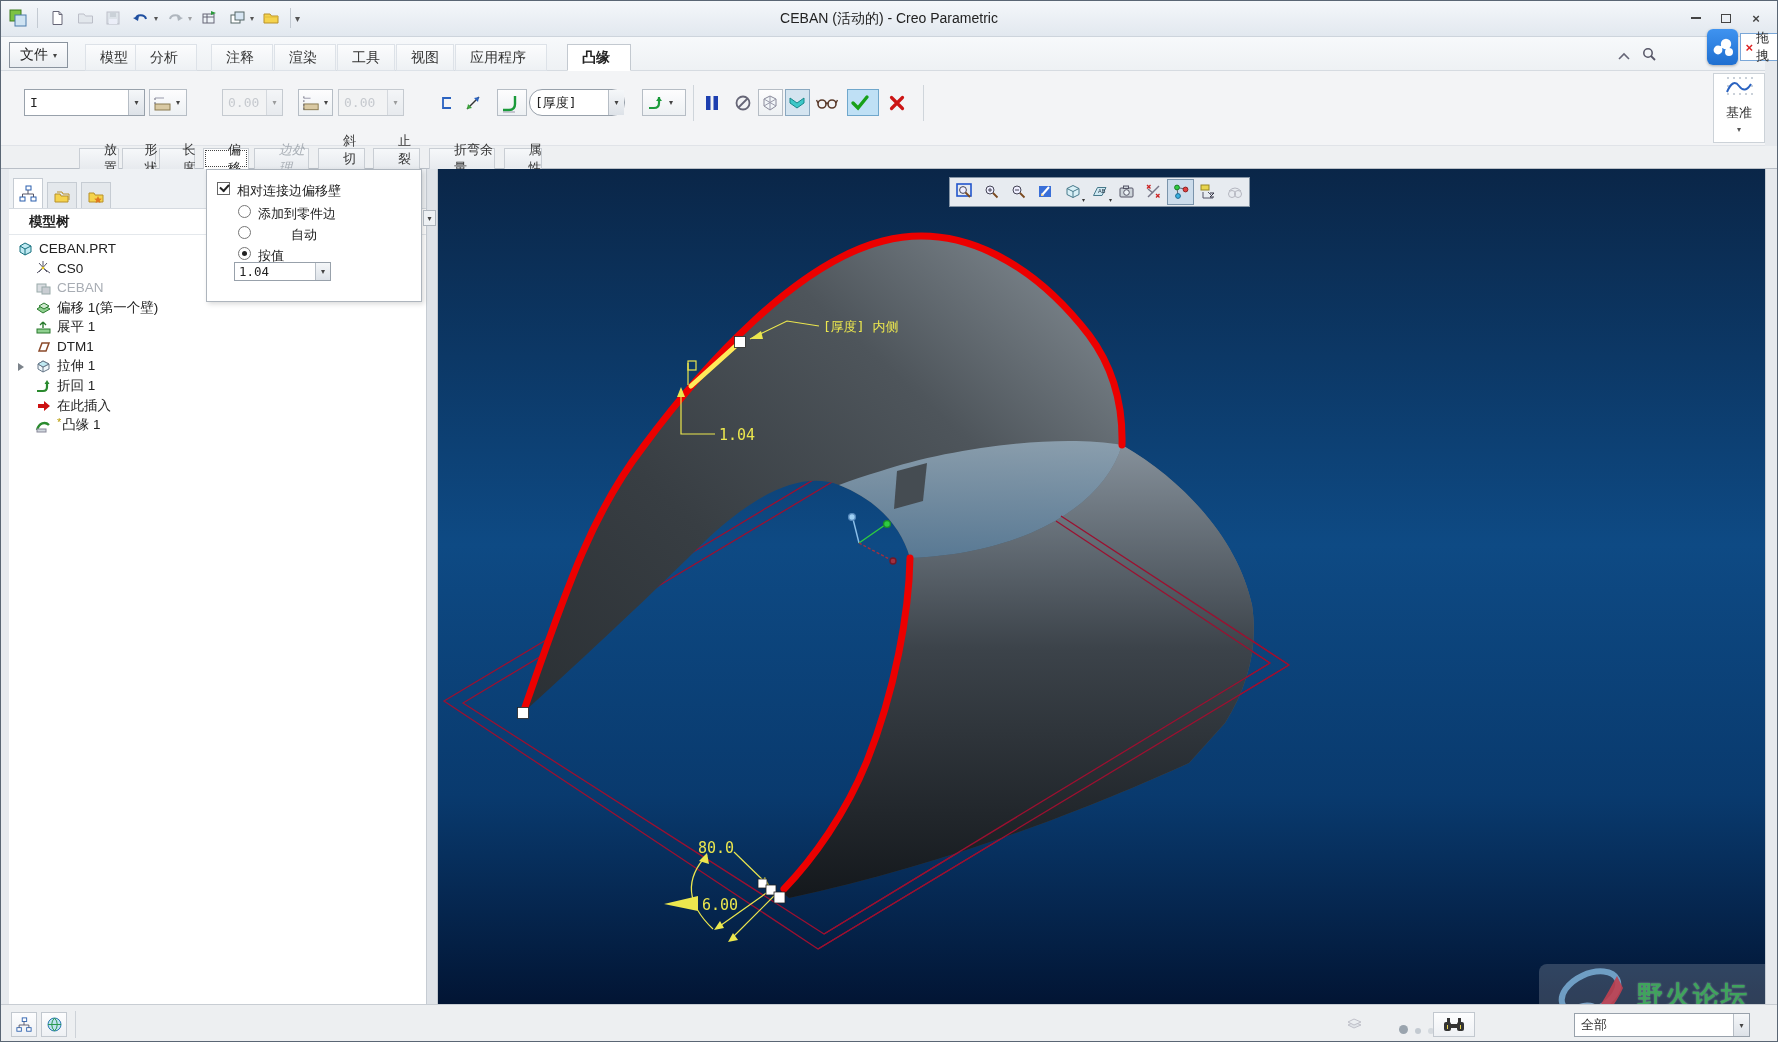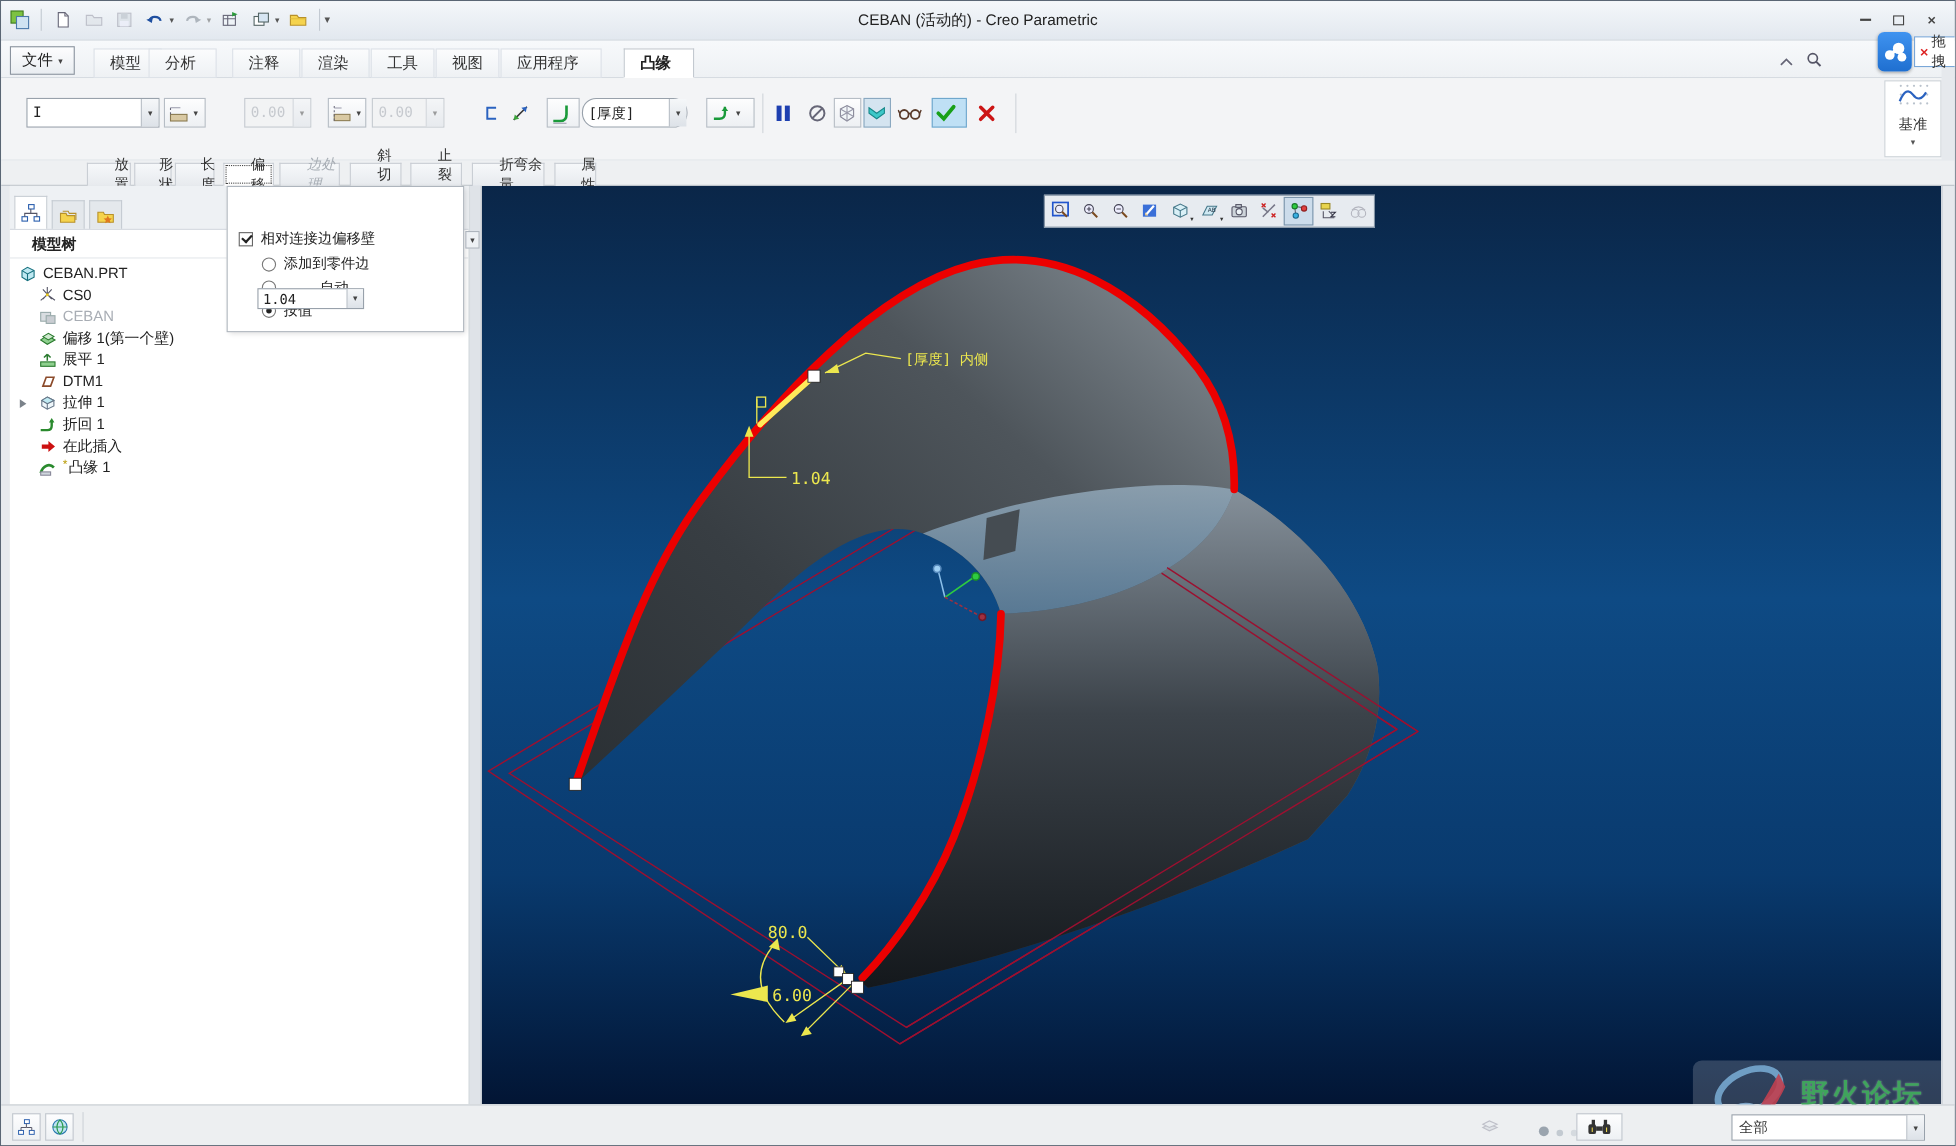--- a/index.html
+++ b/index.html
@@ -65,21 +65,21 @@
   .tree{position:absolute;left:0;top:70px;width:100%;}
   .trow{height:19.6px;display:flex;align-items:center;font-size:13.5px;color:#222;padding-left:26px;position:relative;white-space:nowrap;}
   .trow.root{padding-left:8px;}
   .trow .ti{width:17px;height:16px;margin-right:5px;flex:0 0 auto;}
   .trow.dimmed{color:#a8adb4;}
   .texp{position:absolute;left:9px;top:6px;width:0;height:0;border-left:6px solid #7b828a;border-top:4px solid transparent;border-bottom:4px solid transparent;}
   .star{color:#b89a00;font-size:11px;margin-right:1px;transform:translateY(-3px);display:inline-block;}
 
   
   .opanel{position:absolute;left:205px;top:168px;width:216px;height:133px;background:#fff;border:1px solid #aeb5bd;box-shadow:2px 2px 5px rgba(0,0,0,.15);z-index:40;font-size:13px;color:#222;}
-  .orow{position:absolute;display:flex;align-items:center;gap:7px;margin-top:26px;}
+  .orow{position:absolute;display:flex;align-items:flex-start;gap:7px;}
   .cb{width:13px;height:13px;border:1px solid #666;background:#fff;position:relative;}
   .cb:after{content:"";position:absolute;left:2px;top:1px;width:7px;height:4px;border-left:2px solid #222;border-bottom:2px solid #222;transform:rotate(-48deg);}
   .rb{width:13px;height:13px;border:1px solid #777;border-radius:50%;background:#fff;position:relative;}
   .rb.sel:after{content:"";position:absolute;left:3px;top:3px;width:5px;height:5px;border-radius:50%;background:#222;}
   .pcombo{position:absolute;left:27px;top:92px;width:97px;height:19px;background:#fff;border:1px solid #98a1ab;display:flex;align-items:center;}
   .pcombo .val{flex:1;padding:0 4px;font-size:12.5px;font-family:"DejaVu Sans Mono",monospace;}
   .pcombo .dd{width:15px;align-self:stretch;background:linear-gradient(#f5f7f9,#dde2e8);border-left:1px solid #b6bdc5;display:flex;align-items:center;justify-content:center;font-size:8px;color:#444;}
   .pmore{position:absolute;left:216px;top:40px;width:13px;height:16px;background:#eef1f4;border:1px solid #aeb5bd;font-size:8px;color:#444;display:flex;align-items:center;justify-content:center;}
 
   

